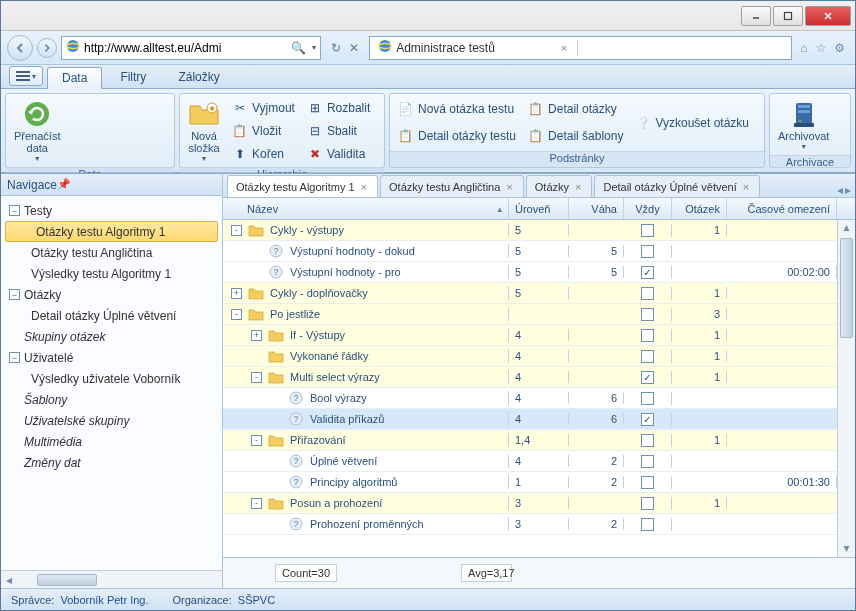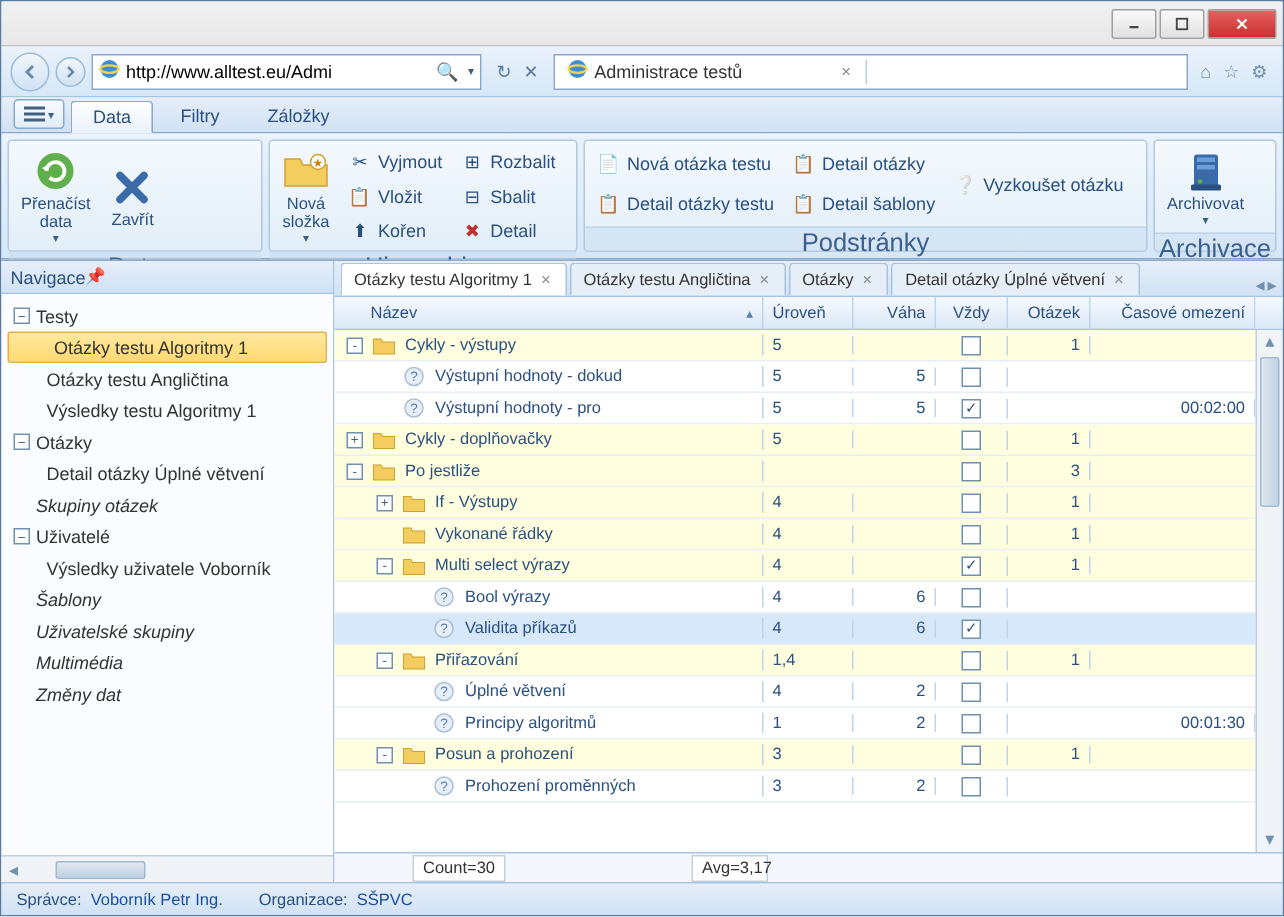--- a/index.html
+++ b/index.html
@@ -27,21 +27,21 @@
 
 .menutabs { height: 24px; background: linear-gradient(#e6eef8,#d0e2f4); display: flex; align-items: flex-end; padding-left: 8px; border-bottom: 1px solid #8aa8c8; gap: 4px; }
 .compactbtn { height: 20px; border: 1px solid #8aa8c8; background: linear-gradient(#fafcff,#e0ecf8); border-radius: 3px; padding: 0 6px; display: flex; align-items: center; gap: 2px; margin-bottom: 2px; }
 .menutab { height: 22px; padding: 0 14px; display: flex; align-items: center; color: #2a5080; border-top-left-radius: 3px; border-top-right-radius: 3px; }
 .menutab.active { background: linear-gradient(#fdfefe,#eaf2fb); border: 1px solid #8aa8c8; border-bottom: 1px solid #eaf2fb; margin-bottom: -1px; }
 
 
 .ribbon { height: 84px; background: linear-gradient(#eaf2fb,#d6e7f7); border-bottom: 1px solid #8aa8c8; display: flex; padding: 2px; }
 .rgroup { border: 1px solid #b0c8e0; border-radius: 3px; margin: 2px; background: linear-gradient(#f4f9fe,#e2eef8); display: flex; flex-direction: column; }
 .rgbody { flex: 1; display: flex; padding: 2px; }
-.rglabel { height: 16px; text-align: center; font-size: 17px; color: #3a6090; background: rgba(200,220,240,0.5); border-top: 1px solid #c0d4e8; }
+.rglabel { height: 16px; text-align: center; font-size: 11px; color: #3a6090; background: rgba(200,220,240,0.5); border-top: 1px solid #c0d4e8; }
 .rbtn { display: flex; flex-direction: column; align-items: center; justify-content: center; padding: 2px 6px; color: #2a5080; border-radius: 3px; }
 .rbtn .ricn { width: 32px; height: 32px; display: flex; align-items: center; justify-content: center; }
 .rbtn .rlbl { font-size: 11px; text-align: center; line-height: 12px; }
 .rsmall { display: flex; align-items: center; gap: 4px; padding: 2px 6px; color: #2a5080; height: 22px; }
 .rsmall .sicn { width: 16px; height: 16px; display: flex; align-items: center; justify-content: center; }
 .rcol { display: flex; flex-direction: column; justify-content: space-around; }
 
 
 .body { flex: 1; display: flex; border-top: 1px solid #8aa8c8; min-height: 0; }
 .navpane { width: 222px; border-right: 1px solid #a8c4e0; display: flex; flex-direction: column; background: #fafcff; }
@@ -76,21 +76,21 @@
 .grow.folder { background: #ffffe0; }
 .grow.sel { background: #d6e8fa; }
 .grow .col-name { display: flex; align-items: center; gap: 2px; }
 .indent { display: inline-block; height: 1px; }
 .tgl { width: 11px; height: 11px; border: 1px solid #7090b0; display: inline-flex; align-items: center; justify-content: center; font-size: 9px; background: #fff; color: #406080; margin-right: 4px; }
 .ficn { width: 16px; height: 14px; display: inline-flex; align-items: center; justify-content: center; margin-right: 4px; }
 .chk { width: 13px; height: 13px; border: 1px solid #7090b0; background: #fff; display: inline-flex; align-items: center; justify-content: center; font-size: 10px; color: #2a5080; }
 .vscroll { width: 18px; background: #f0f4f8; border-left: 1px solid #c0d0e0; position: relative; }
 .vscroll .vthumb { position: absolute; top: 18px; left: 2px; right: 2px; height: 100px; background: linear-gradient(90deg,#e0e8f0,#c0d0e0); border: 1px solid #9db8d0; border-radius: 2px; }
 
-.gridfooter { height: 20px; border-top: 1px solid #a8c4e0; display: flex; align-items: center; background: #f4f8fc; gap: 28px; }
+.gridfooter { height: 31px; border-top: 1px solid #a8c4e0; display: flex; align-items: center; background: #f4f8fc; gap: 28px; }
 .footbox { border: 1px solid #c0d0e0; background: #fff; height: 18px; padding: 0 6px; display: flex; align-items: center; font-size: 11px; margin-left: 4px; }
 
 .statusbar { height: 22px; background: linear-gradient(#e6eef8,#d0e2f4); border-top: 1px solid #a8c4e0; display: flex; align-items: center; padding: 0 10px; gap: 6px; color: #2a5080; font-size: 11px; }
 .statusbar .link { color: #1a4fa0; }
 
 .sortarrow { font-size: 9px; color: #5080b0; margin-left: 4px; }
 .dropdown-arrow { font-size: 8px; color: #406080; }
 </style>
 </head>
 <body>
@@ -181,29 +181,20 @@
               <svg width="30" height="30" viewBox="0 0 30 30">
                 <circle cx="15" cy="15" r="12" fill="#5fb04a"></circle>
                 <path d="M9 15 a6 6 0 1 1 2 4.5" fill="none" stroke="#fff" stroke-width="2.5"></path>
                 <path d="M9 15 l-3 -2 l4 -2 z" fill="#fff"></path>
               </svg>
             </span>
           <span class="rlbl" style="white-space:pre-line;">Přenačíst
 data</span>
           <span class="dropdown-arrow">▾</span>
         </div>
-        <div class="rbtn">
-          <span class="ricn">
-              <svg width="28" height="28" viewBox="0 0 28 28">
-                <line x1="6" y1="6" x2="22" y2="22" stroke="#3a6aa8" stroke-width="5" stroke-linecap="round"></line>
-                <line x1="22" y1="6" x2="6" y2="22" stroke="#3a6aa8" stroke-width="5" stroke-linecap="round"></line>
-              </svg>
-            </span>
-          <span class="rlbl">Zavřít</span>
-        </div>
       </div>
       <div class="rglabel">Data</div>
     </div>
 
     <div class="rgroup" style="width:206px;">
       <div class="rgbody">
         <div class="rbtn">
           <span class="ricn">
               <svg width="32" height="28" viewBox="0 0 32 28">
                 <path d="M2 8 L2 24 L30 24 L30 10 L14 10 L12 6 L2 6 Z" fill="#f3cd5e" stroke="#d0a030"></path>
@@ -233,21 +224,21 @@
           <div class="rsmall">
               <span class="sicn">⊞</span>
               <span>Rozbalit</span>
             </div>
           <div class="rsmall">
               <span class="sicn">⊟</span>
               <span>Sbalit</span>
             </div>
           <div class="rsmall">
               <span class="sicn" style="color:#c03030;">✖</span>
-              <span>Detail</span>
+              <span>Validita</span>
             </div>
         </div>
       </div>
       <div class="rglabel">Hierarchie</div>
     </div>
 
     <div class="rgroup" style="flex:1;">
       <div class="rgbody">
         <div class="rcol">
           <div class="rsmall">

